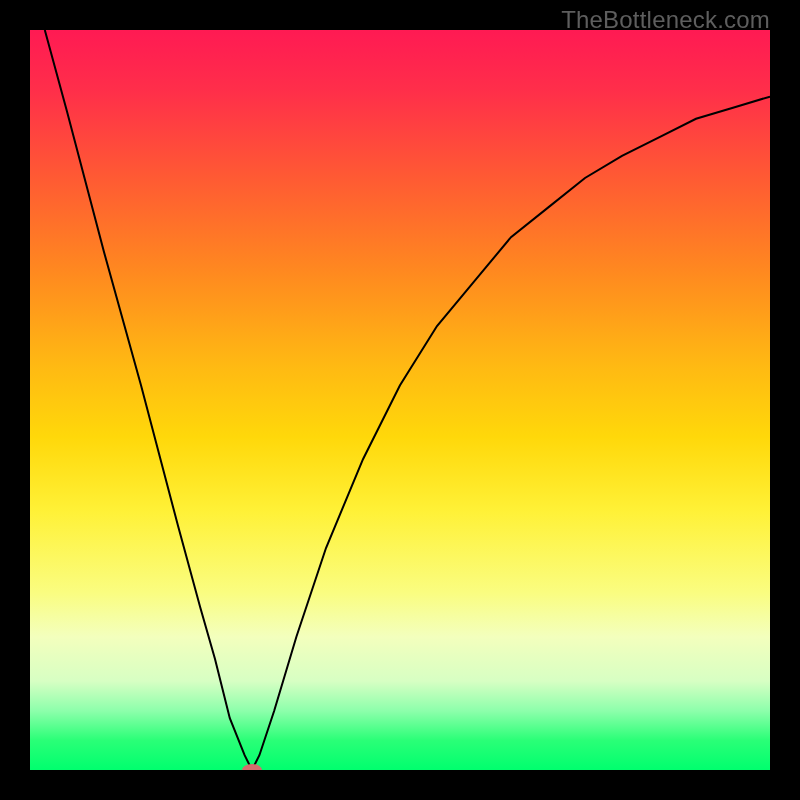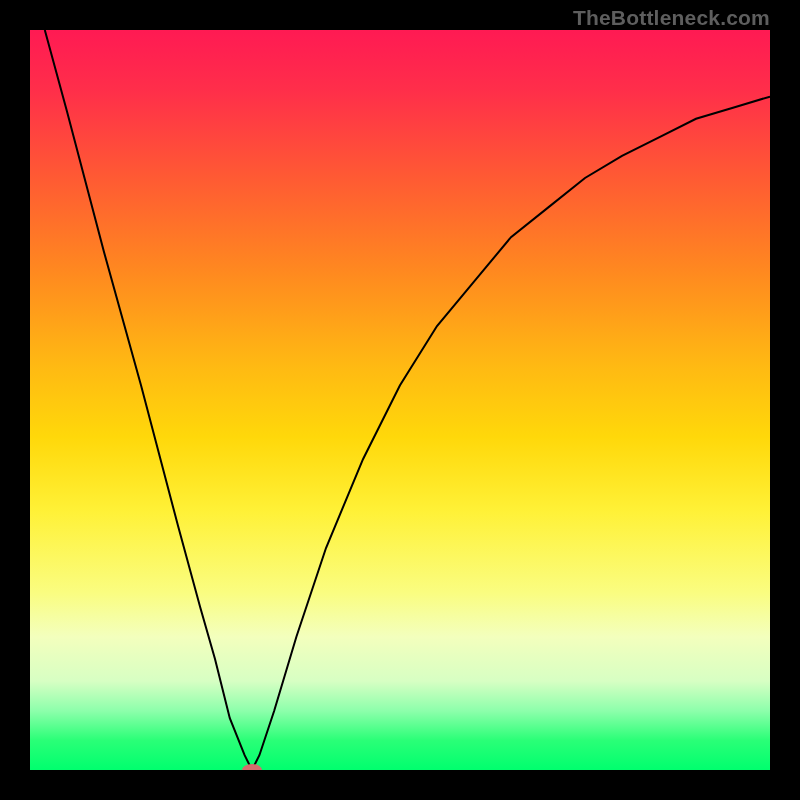--- a/index.html
+++ b/index.html
@@ -31,23 +31,22 @@
       #8dffab 92%,
       #2aff77 96%,
       #00ff6e 100%
     );
   }
   .watermark {
     position: absolute;
     top: 6px;
     right: 30px;
     color: #5e5e5e;
-    font-size: 21px;
+    font-size: 24px;
     letter-spacing: 0.2px;
-    font-weight: bold;
   }
   .curve-svg {
     position: absolute;
     left: 30px;
     top: 30px;
     width: 740px;
     height: 740px;
   }
   .curve-svg path {
     fill: none;

